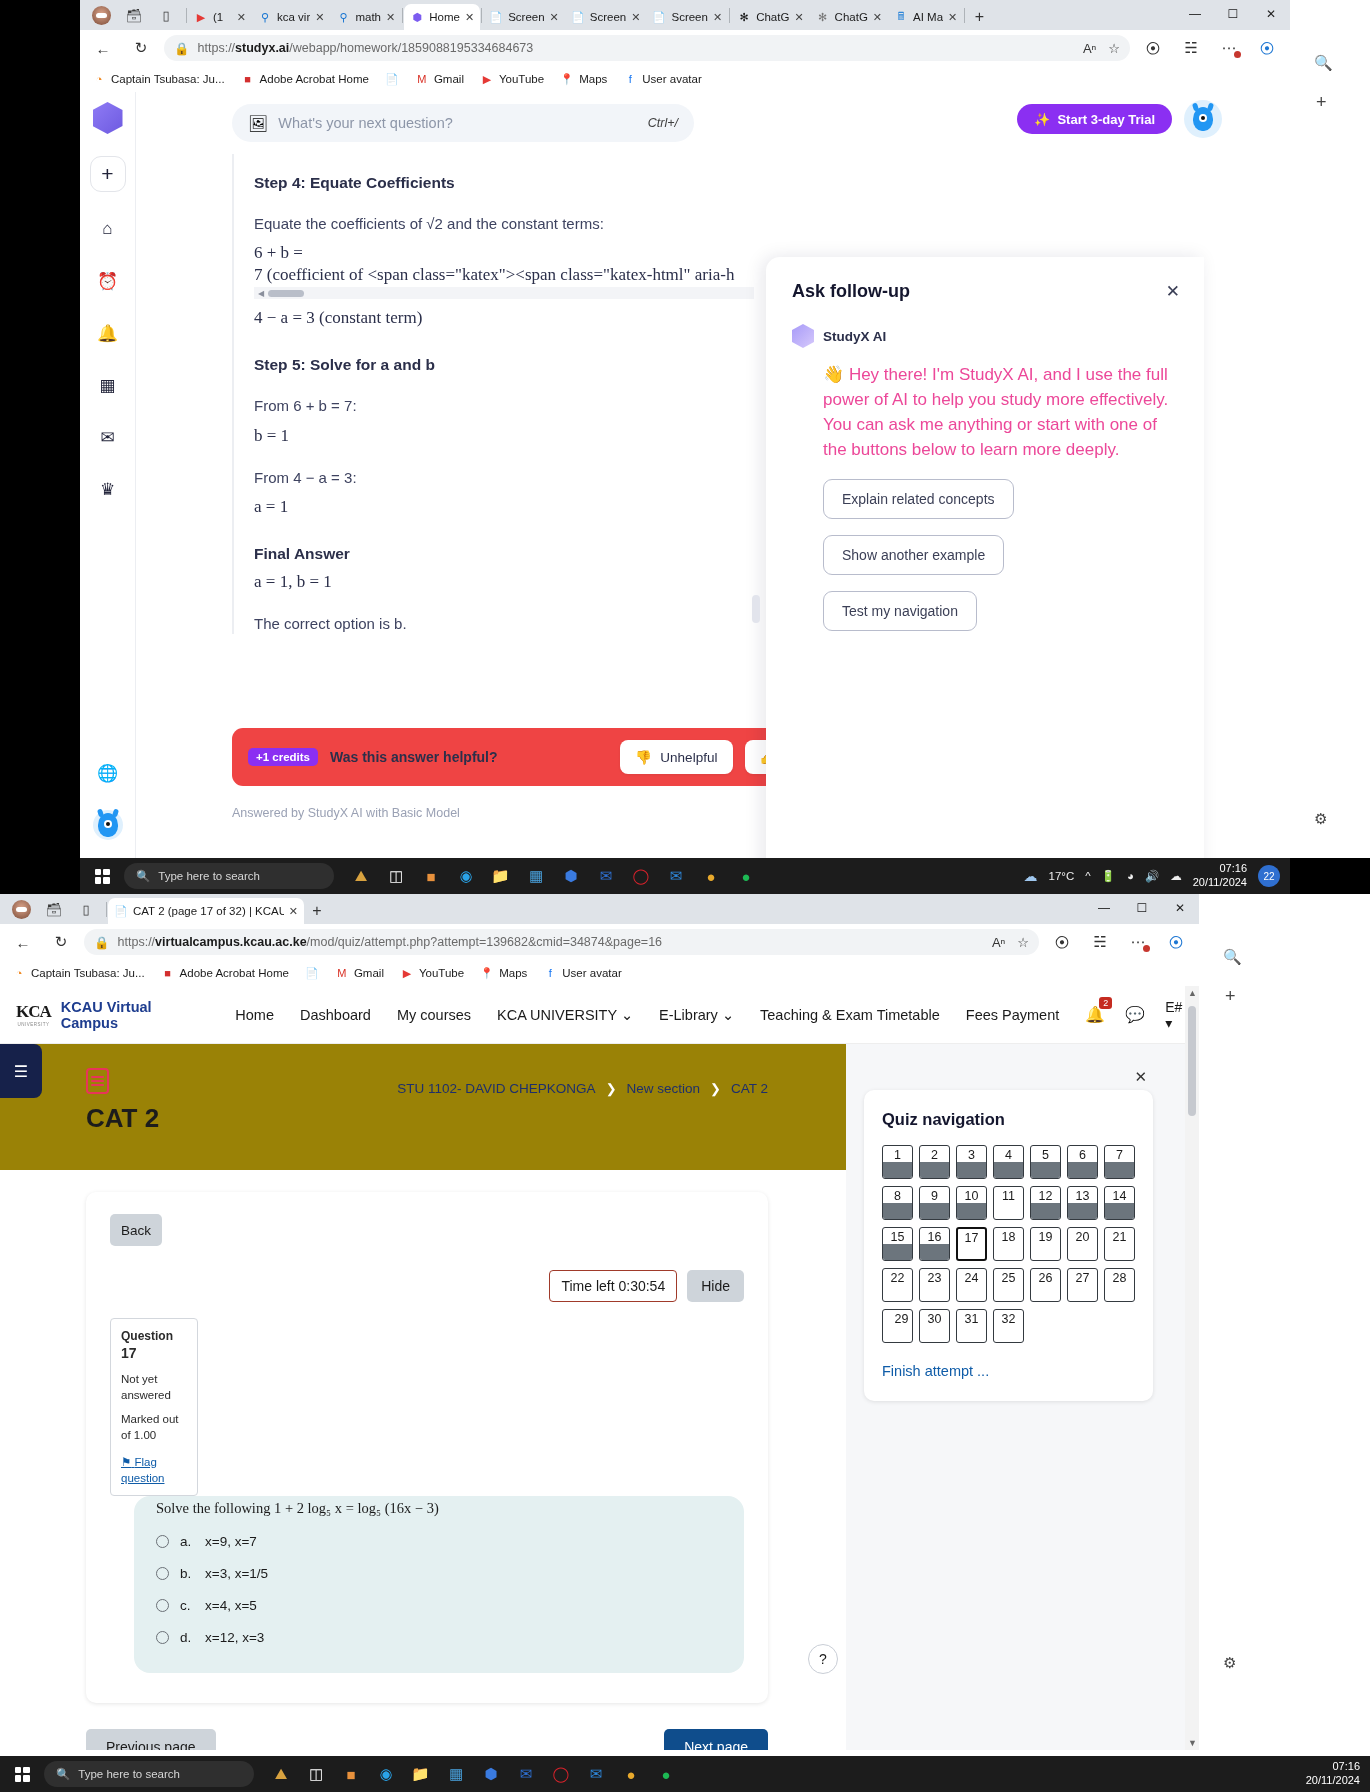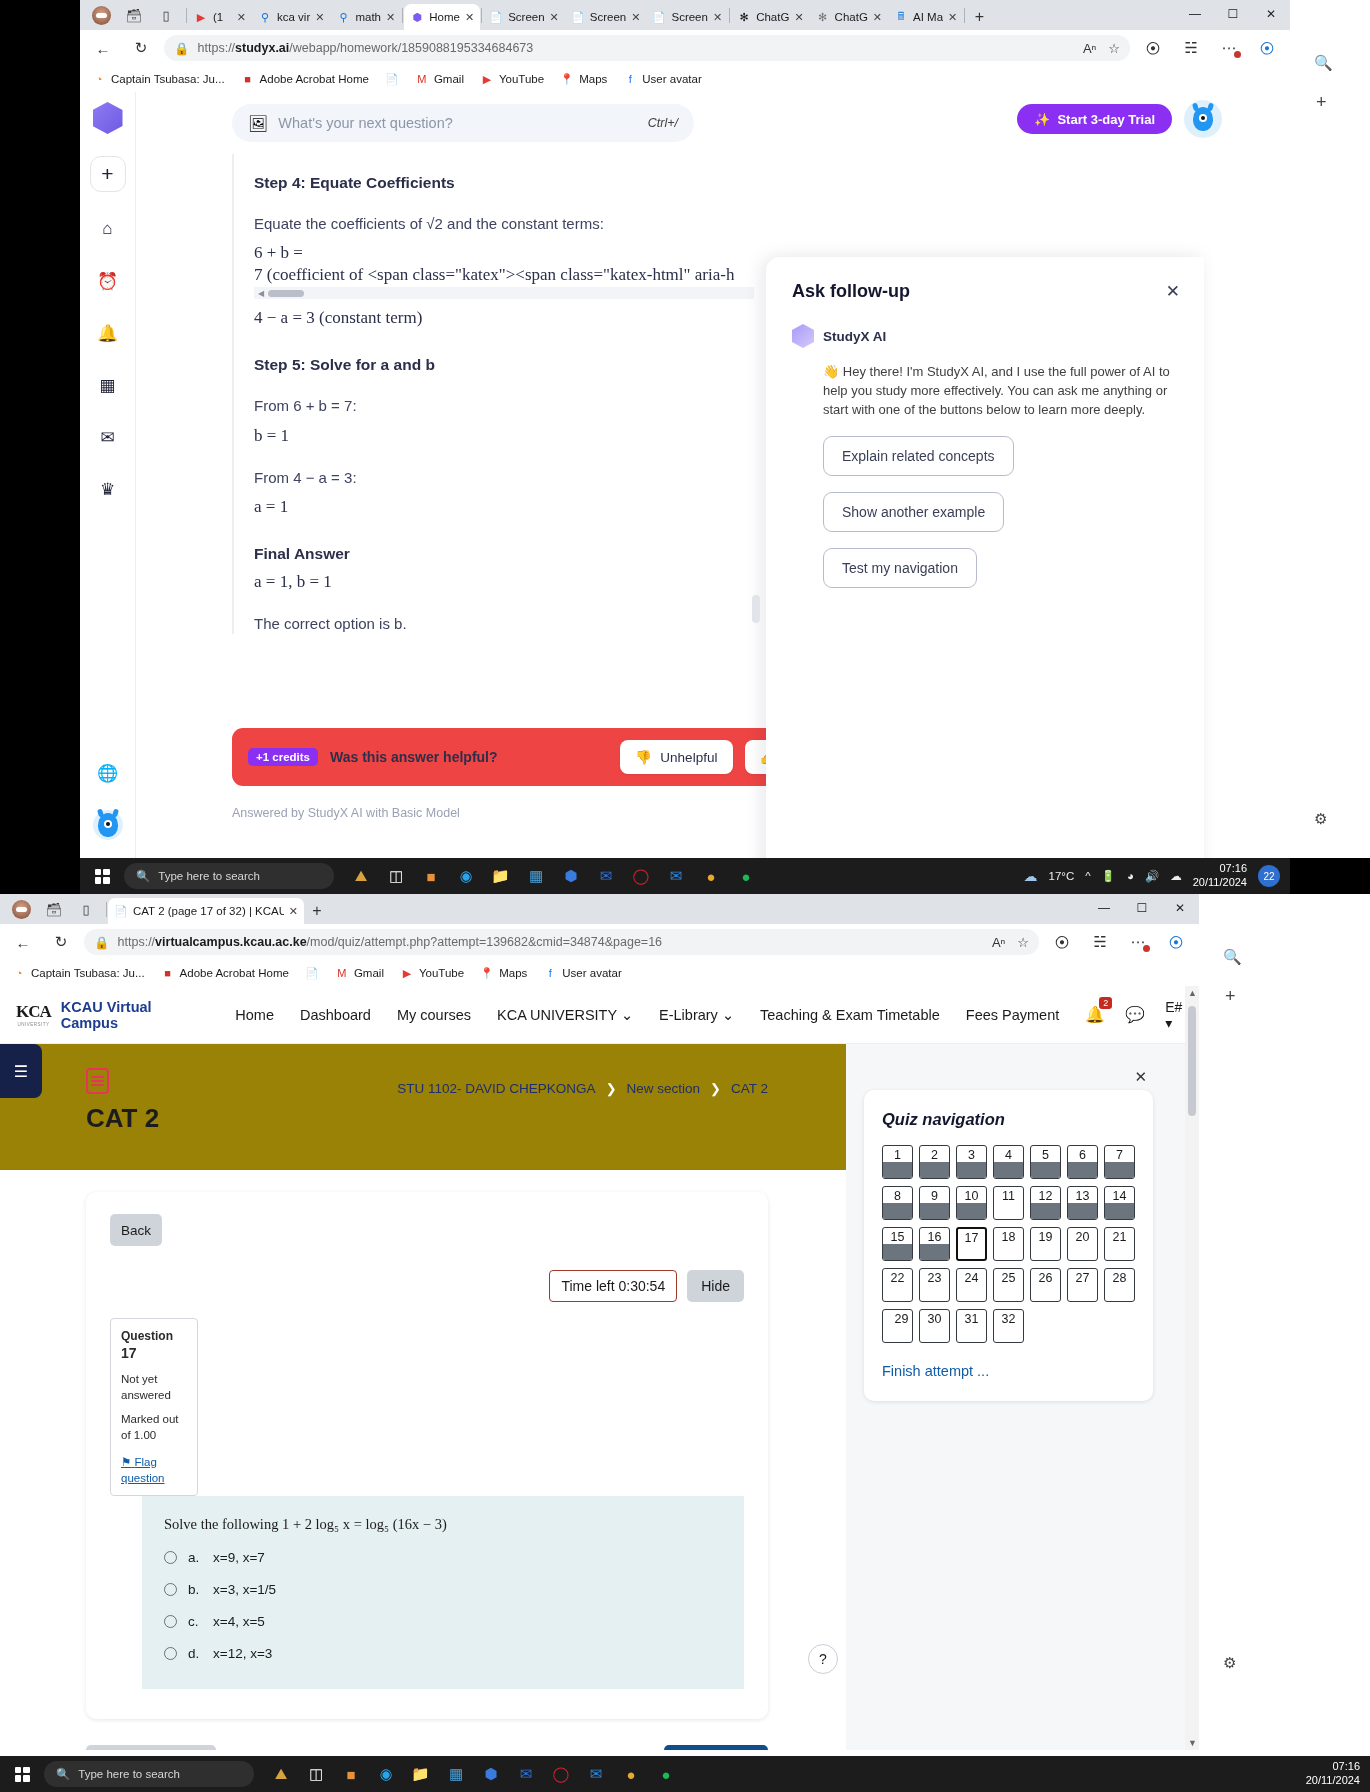--- a/index.html
+++ b/index.html
@@ -91,21 +91,21 @@
   .ansby { position:absolute; left:96px; top:714px; font-size:12.5px; color:#9aa1b4; }
 
   
   .followup { position:absolute; left:686px; top:165px; width:438px; height:693px; background:#fff;
               border-radius:14px 0 0 0; box-shadow:-4px 0 18px rgba(20,20,60,.10); padding:24px 26px 0 26px; }
   .fu-title { font-size:18px; font-weight:800; color:#14162e; }
   .fu-x { position:absolute; right:24px; top:24px; font-size:17px; color:#3b3f56; }
   .fu-brandrow { display:flex; align-items:center; gap:9px; margin-top:22px; }
   .fu-hex { width:22px;height:24px; background:linear-gradient(135deg,#a79af8,#d6c9fb); clip-path:polygon(50% 0,100% 25%,100% 75%,50% 100%,0 75%,0 25%); }
   .fu-brand { font-size:13.5px; font-weight:700; color:#2b2f4a; }
-  .fu-body { margin-top:14px; margin-left:31px; font-size:13px; line-height:1.48; color:#404040; }
+  .fu-body { margin-top:14px; margin-left:31px; font-size:17px; line-height:1.48; color:#ec4899; }
   .chipbtn { margin-left:31px; margin-top:16px; height:40px; border:1px solid #b8bccc; border-radius:9px;
              display:inline-flex; align-items:center; padding:0 18px; font-size:14px; color:#3b3f56; }
   .grip { position:absolute; left:-14px; top:338px; width:8px; height:28px; border-radius:4px; background:#e2e4ec; }
   .fu-input { position:absolute; left:26px; bottom:18px; display:flex; align-items:center; gap:14px; width:386px; }
   .fu-smile { width:40px;height:40px;border-radius:10px;background:#f3f5f9;display:flex;align-items:center;justify-content:center;font-size:18px;color:#5b6074;}
   .fu-field { flex:1 1 auto; height:44px; border:1px solid #d9dce5; border-radius:10px; display:flex; align-items:center;
               padding:0 14px; font-size:13.5px; color:#9aa1b4; }
   .fu-send { margin-left:auto; font-size:17px; color:#2b2f4a; }
 
   
@@ -155,35 +155,35 @@
              justify-content:center; font-size:13.5px; color:#1b1b1b; }
   .timerrow { display:flex; justify-content:flex-end; align-items:center; gap:10px; margin-top:24px; }
   .timerbox { border:1px solid #a03a2a; border-radius:4px; padding:7px 11px; font-size:14px; color:#1b1b1b; }
   .hidebtn { background:#ced4da; border-radius:5px; padding:8px 14px; font-size:14px; color:#1b1b1b; }
   .qrow { display:flex; gap:0; margin-top:16px; align-items:stretch;flex-direction:column; }
   .qinfo { width:88px; border:1px solid #d3d7dd; border-radius:4px; padding:9px 10px; font-size:11.5px; color:#2b2b2b; line-height:1.35; }
   .qinfo .qnum { font-weight:700; font-size:12px; }
   .qinfo .qnum b { font-size:14px; }
   .qinfo .mt { margin-top:9px; }
   .flagq { margin-top:12px; color:#0f5ca8; text-decoration:underline; font-size:11.5px; }
-  .qbox { flex:1 1 auto; margin-left:32px; background:#e4f0f1; border-radius:0; padding:20px 22px 28px 22px; }
+  .qbox { flex:1 1 auto; margin-left:24px; background:#e4f0f1; border-radius:16px; padding:4px 22px 28px 22px; }
   .qtext { font-size:14.5px; color:#1b1b1b; font-family:"Liberation Serif", serif; }
   .opt { display:flex; align-items:center; gap:11px; margin-top:17px; font-size:13.5px; color:#1b1b1b; }
   .radio { width:13px;height:13px;border:1px solid #6b7077;border-radius:50%; flex:0 0 auto;}
   .optltr { width:14px; }
   .pagerow { display:flex; justify-content:space-between; align-items:center; margin:26px 78px 0 86px; }
   .prevbtn { background:#ced4da; border-radius:5px; padding:10px 20px; font-size:14px; color:#1b1b1b; }
   .nextbtn { background:#0f4d8c; color:#fff; border-radius:5px; padding:10px 20px; font-size:14px; }
   .helpfab { position:absolute; left:808px; top:600px; width:30px;height:30px;border-radius:50%;background:#fff;
              border:1px solid #c9ced6; display:flex; align-items:center; justify-content:center; font-size:14px; color:#1b1b1b;}
   .m-right { flex:1 1 auto; background:#f6f7f9; position:relative; padding:36px 0 0 0; }
   .qn-x { position:absolute; right:52px; top:24px; font-size:15px; color:#333; }
   .qn-card { margin:10px 46px 0 18px; background:#fff; border-radius:10px; padding:20px 18px 22px 18px;
              box-shadow:0 1px 4px rgba(0,0,0,.10); }
-  .qn-title { font-size:16.5px; font-weight:800; color:#14162e;font-style:italic; }
+  .qn-title { font-size:16.5px; font-weight:800; color:#14162e; }
   .qn-grid { display:grid; grid-template-columns:repeat(7, 31px); gap:7px 6px; margin-top:16px; }
   .qcell { width:31px; height:34px; border:1px solid #343a40; border-radius:3px; background:#fff;
            font-size:12.5px; color:#1b1b1b; display:flex; align-items:flex-start; justify-content:center;
            padding-top:2px; position:relative; overflow:hidden; }
   .qcell.filled:after { content:""; position:absolute; left:0; bottom:0; width:100%; height:16px; background:#6c757d; }
   .qcell.current { border:2px solid #111; }
   .finish { margin-top:20px; font-size:14.5px; color:#0f5ca8; }
   .m-scroll { position:absolute; right:0; top:0; width:14px; height:764px; background:#f3f3f3; }
   .m-scroll .thumb2 { position:absolute; left:3px; top:20px; width:8px; height:110px; border-radius:4px; background:#c6c9cf; }
   .m-scroll .ar { position:absolute; left:3px; font-size:9px; color:#666; }

